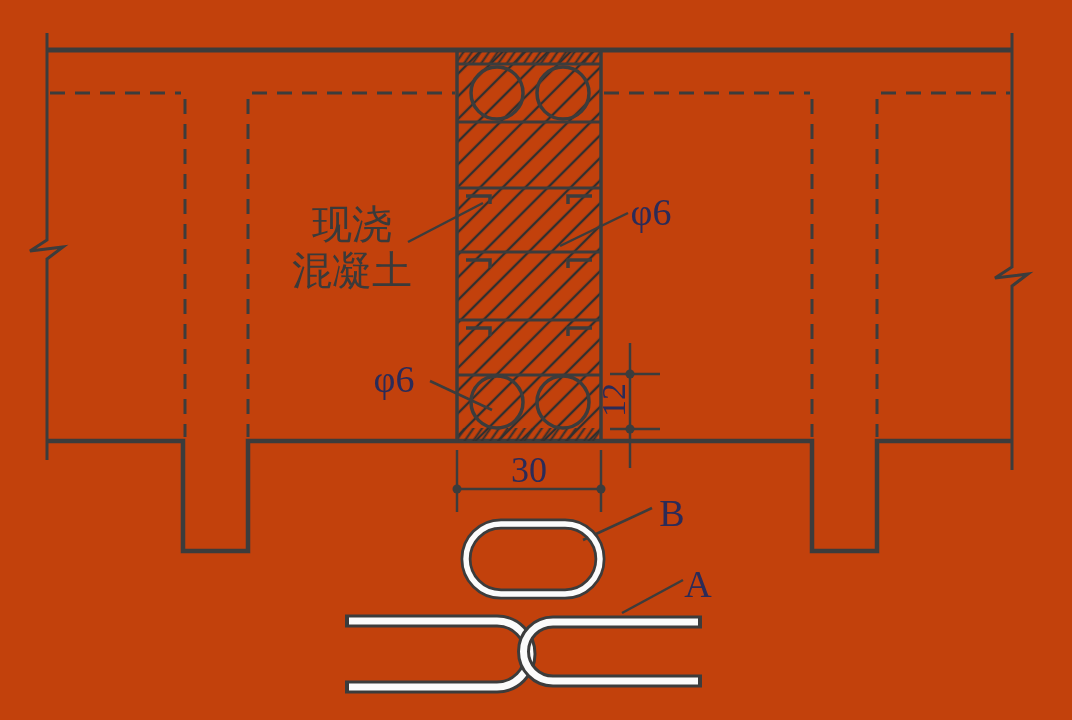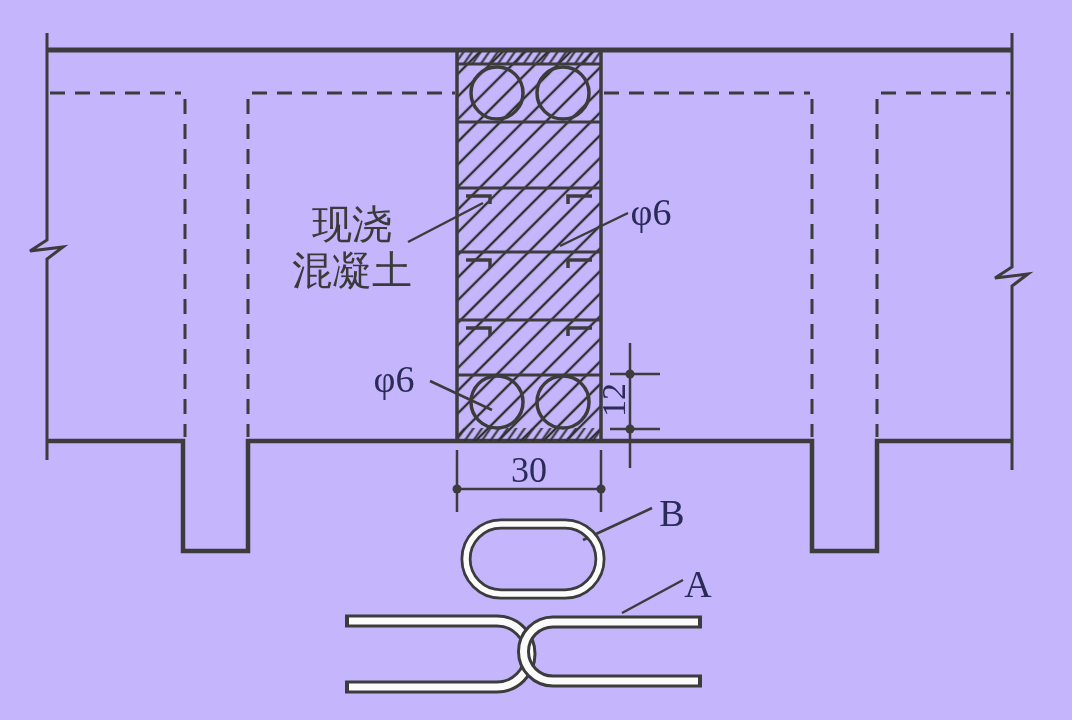--- a/index.html
+++ b/index.html
@@ -1,19 +1,19 @@
 <!DOCTYPE html>
 <html><head>
 <meta charset="utf-8">
 <style>
   html,body{margin:0;padding:0;background:#ffffff;}
   .canvas{
     position:relative;
     width:1072px;height:720px;
-    background:#c4b5fd;
+    background:#c2410c;
     overflow:hidden;
     font-family:"Liberation Serif", serif;
   }
   svg{position:absolute;left:0;top:0;}
   .ln{stroke:#3c3c3c;fill:none;}
   .thick{stroke-width:5;}
   .soffit{stroke-width:4.5;}
   .edge{stroke-width:3;}
   .coledge{stroke-width:3.5;}
   .div{stroke-width:3;}

